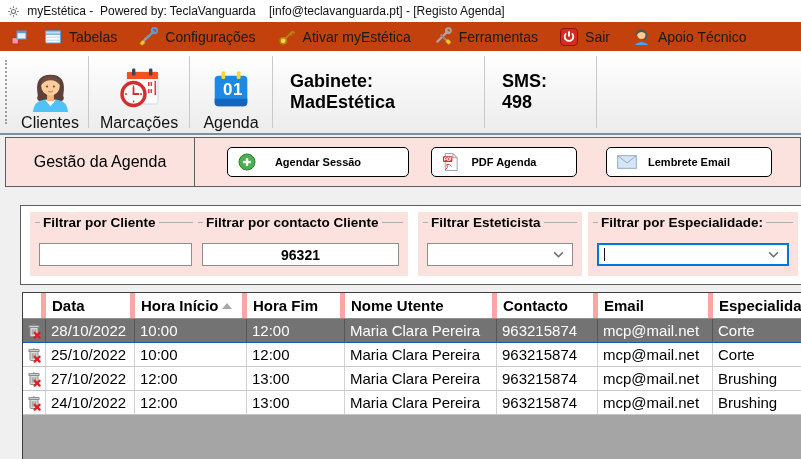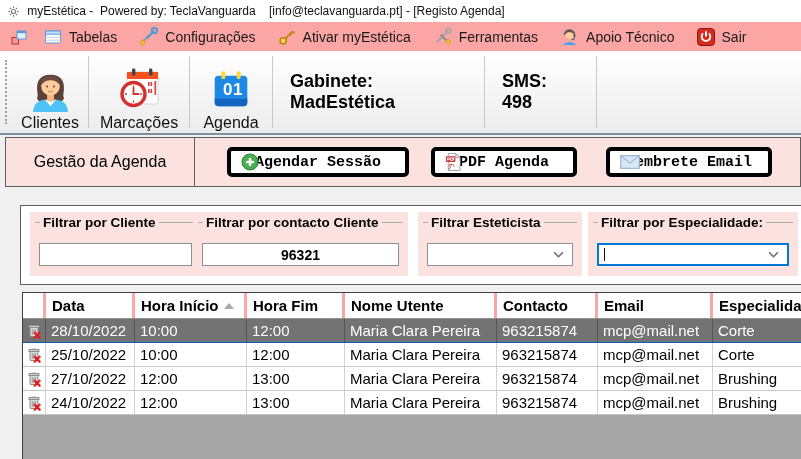--- a/index.html
+++ b/index.html
@@ -5,21 +5,21 @@
   * { box-sizing: border-box; margin: 0; padding: 0; }
   html,body { width: 801px; height: 459px; overflow: hidden; }
   body { font-family: "Liberation Sans", sans-serif; background: #F0F0F0; color: #000; }
   svg { display: block; }
 
   
   .titlebar { height: 22px; background: #FFFFFF; display: flex; align-items: center;
               gap: 7px; padding-left: 7px; font-size: 12px; color: #111; white-space: pre; }
 
   
-  .menubar { height: 29px; background: #fca5a5; display: flex; align-items: center;
+  .menubar { height: 29px; background: #c2410c; display: flex; align-items: center;
              font-size: 14px; color: #1A1A1A; padding-left: 5px; }
   .menu-item { display: flex; align-items: center; gap: 7px; padding: 0 11px; height: 100%; cursor: default; }
   .menu-item.first { padding: 0 6px; }
 
   
   .toolbar { height: 84px; background: linear-gradient(#FFFFFF, #ECECEC);
              border-bottom: 2px solid #7E8FA0; display: flex; align-items: stretch; }
   .tb-grip { width: 0; border-left: 2px dotted #9E9E9E; margin: 9px 5px 9px 5px; }
   .tb-btn { display: flex; flex-direction: column; align-items: center; justify-content: flex-end;
             padding-bottom: 1px; }
@@ -33,22 +33,22 @@
   
   .content { position: relative; height: 324px; background: #F0F0F0; }
 
   .band { position: absolute; left: 5px; right: 0; top: 2px; height: 50px;
           background: #FBE2DE; border: 1px solid #5F5F5F; }
   .band-title { position: absolute; left: 0; top: 0; width: 188px; height: 100%;
                 display: flex; align-items: center; justify-content: center;
                 font-weight: normal; font-size: 16px; }
   .band-div { position: absolute; left: 188px; top: 0; bottom: 0; width: 1px; background: #5F5F5F; }
   .band-btn { position: absolute; top: 9px; height: 30px; background: #FFF;
-              border: 4px solid #000000; border-radius: 5px; font-weight: bold; font-size: 15px;
-              cursor: default; font-family: Liberation Mono, monospace; }
+              border: 1px solid #000000; border-radius: 5px; font-weight: bold; font-size: 11px;
+              cursor: default; }
   .band-btn .bb-icon { position: absolute; left: 10px; top: 50%; transform: translateY(-50%); }
   .band-btn .bb-lbl { position: absolute; left: 0; right: 0; top: 0; bottom: 0;
                       display: flex; align-items: center; justify-content: center; }
   .btn-agendar { left: 221px; width: 182px; }
   .btn-pdf     { left: 425px; width: 146px; }
   .btn-email   { left: 600px; width: 166px; }
 
   
   .fpanel { position: absolute; left: 20px; top: 70px; right: -2px; height: 80px;
             background: #FFF; border: 1px solid #5F5F5F; }
@@ -67,21 +67,21 @@
   .fcombo { display: flex; align-items: center; justify-content: flex-end; padding-right: 8px; }
   .fcombo.focused { border: 2px solid #0078D7; }
   .caret { position: absolute; left: 5px; top: 3px; bottom: 3px; width: 1px; background: #111; }
 
   
   .tbl { position: absolute; left: 22px; top: 157px; right: -2px; bottom: -6px;
          background: #A5A5A5; border: 1px solid #3F3F3F; overflow: hidden; }
   .tgrid { display: grid; grid-template-columns: 23px 89px 112px 98px 152px 101px 115px 1fr; }
   .thead { height: 26px; background: #FFFFFF; border-bottom: 1px solid #8F8F8F;
            font-weight: bold; font-size: 15px; }
-  .th { display: flex; align-items: center; padding-left: 6px; border-right: 3px solid #fca5a5;
+  .th { display: flex; align-items: center; padding-left: 6px; border-right: 5px solid #fca5a5;
         overflow: hidden; white-space: nowrap; }
   .th.last { border-right: none; }
   .sort-tri { width: 0; height: 0; border-left: 5px solid transparent; border-right: 5px solid transparent;
               border-bottom: 6px solid #A8A8A8; margin-left: auto; margin-right: 10px; }
   .trow { height: 24px; background: #FFFFFF; border-bottom: 1px solid #C6C6C6; font-size: 15px; }
   .td { display: flex; align-items: center; padding-left: 5px; border-right: 1px solid #D2D2D2;
         overflow: hidden; white-space: nowrap; }
   .td.icon-cell { justify-content: center; padding-left: 0; }
   .td.last { border-right: none; }
   .trow.selected { background: #737373; color: #FFF; border-bottom-color: #0F5CB0; }
@@ -152,41 +152,41 @@
         <circle cx="16.2" cy="3.8" r="2.6" fill="none" stroke="#A8A8A8" stroke-width="2"></circle>
         <path d="M16 16 L8 8" stroke="#8E8E8E" stroke-width="2.2"></path>
         <rect x="13.6" y="13.6" width="5" height="3.8" rx="1.4" transform="rotate(45 16.1 15.5)" fill="#F2C230" stroke="#C79A10" stroke-width="0.8"></rect>
       </svg>
     </span>
     <span>Ferramentas</span>
   </span>
 
   <span class="menu-item">
     <span>
+      <svg width="18" height="18" viewBox="0 0 18 18">
+        <rect x="0.5" y="0.5" width="17" height="17" rx="3.5" fill="#D62C1E" stroke="#8E1410"></rect>
+        <path d="M6.1 5.4 a4.3 4.3 0 1 0 5.8 0" fill="none" stroke="#FFF" stroke-width="1.8"></path>
+        <line x1="9" y1="3.2" x2="9" y2="8.6" stroke="#FFF" stroke-width="2"></line>
+      </svg>
+    </span>
+    <span>Sair</span>
+  </span>
+
+  <span class="menu-item">
+    <span>
       <svg width="19" height="19" viewBox="0 0 20 20">
         <path d="M2.5 19 q7.5 -6.5 15 0 z" fill="#42A5F5"></path>
         <circle cx="10" cy="8.2" r="4.5" fill="#FFCC9C"></circle>
         <path d="M5.5 7.6 a4.5 4.5 0 0 1 9 0 q-2.3 -2.4 -4.5 -2.4 q-2.2 0 -4.5 2.4 z" fill="#6D4C41"></path>
         <path d="M4.6 8.4 a5.4 5.4 0 0 1 10.8 0" fill="none" stroke="#455A64" stroke-width="1.4"></path>
         <rect x="14.2" y="7.4" width="2" height="3.4" rx="1" fill="#455A64"></rect>
         <path d="M15.2 10.8 q0 2.4 -3.2 2.6" fill="none" stroke="#455A64" stroke-width="1.1"></path>
       </svg>
     </span>
     <span>Apoio Técnico</span>
-  </span>
-
-  <span class="menu-item">
-    <span>
-      <svg width="18" height="18" viewBox="0 0 18 18">
-        <rect x="0.5" y="0.5" width="17" height="17" rx="3.5" fill="#D62C1E" stroke="#8E1410"></rect>
-        <path d="M6.1 5.4 a4.3 4.3 0 1 0 5.8 0" fill="none" stroke="#FFF" stroke-width="1.8"></path>
-        <line x1="9" y1="3.2" x2="9" y2="8.6" stroke="#FFF" stroke-width="2"></line>
-      </svg>
-    </span>
-    <span>Sair</span>
   </span>
 </div>
 
 <div class="toolbar">
   <div class="tb-grip"></div>
 
   <div class="tb-btn" style="width:76px">
     <span class="tb-icon">
       <svg width="47" height="47" viewBox="0 0 48 48">
         <path d="M11 30 Q7 9 24 9 Q41 9 37 30 Q39 35 34 36 L14 36 Q9 35 11 30 Z" fill="#5D4037"></path>

